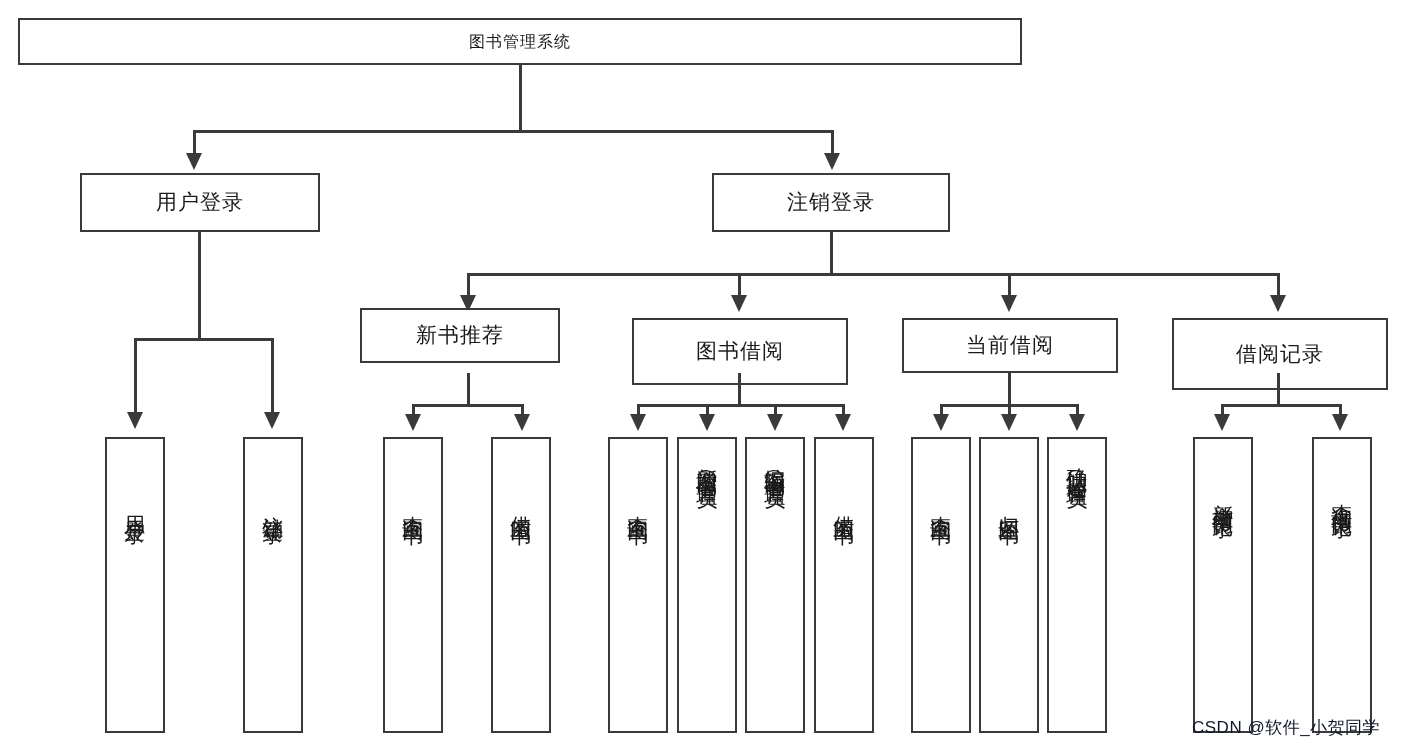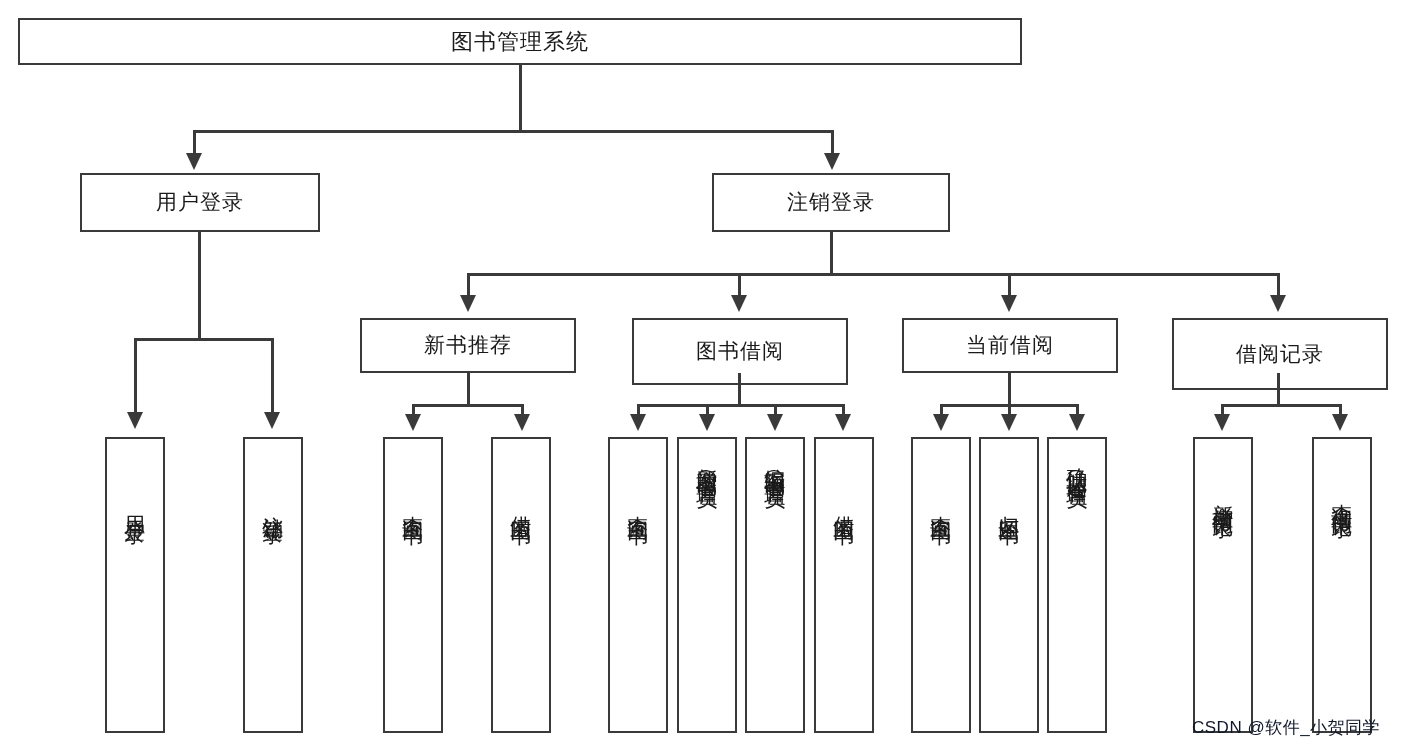--- a/index.html
+++ b/index.html
@@ -30,21 +30,21 @@
     justify-content: center;
     text-align: center;
   }
   .node .label {
     font-size: 21px;
     line-height: 1.25;
     letter-spacing: 1px;
     color: #1a1a1a;
     white-space: nowrap;
   }
-  .node.root .label { font-size: 22px; text-align: center; }
+  .node.root .label { font-size: 16px; text-align: center; }
   .node.lvl1 .label { font-size: 21px; }
   .node.lvl2 .label { font-size: 21px; }
 
   
   .node.leaf {
     align-items: flex-start;
     justify-content: center;
     padding-top: 8px;
   }
   .node.leaf .label {
@@ -123,21 +123,21 @@
   <div class="ln h" style="left:467px; top:273px; width:812px;"></div>
   <div class="ln v" style="left:467px; top:273px; height:24px;"></div>
   <div class="arrow" style="left:460px; top:295px;"></div>
   <div class="ln v" style="left:738px; top:273px; height:24px;"></div>
   <div class="arrow" style="left:731px; top:295px;"></div>
   <div class="ln v" style="left:1008px; top:273px; height:24px;"></div>
   <div class="arrow" style="left:1001px; top:295px;"></div>
   <div class="ln v" style="left:1277px; top:273px; height:24px;"></div>
   <div class="arrow" style="left:1270px; top:295px;"></div>
 
-  <div class="node lvl2" style="left:360px; top:318px; width:216px; height:55px;">
+  <div class="node lvl2" style="left:360px; top:308px; width:200px; height:55px;">
     <span class="label">新书推荐</span>
   </div>
   <div class="node lvl2" style="left:632px; top:318px; width:216px; height:67px;">
     <span class="label">图书借阅</span>
   </div>
   <div class="node lvl2" style="left:902px; top:318px; width:216px; height:55px;">
     <span class="label">当前借阅</span>
   </div>
   <div class="node lvl2" style="left:1172px; top:318px; width:216px; height:72px;">
     <span class="label">借阅记录</span>

